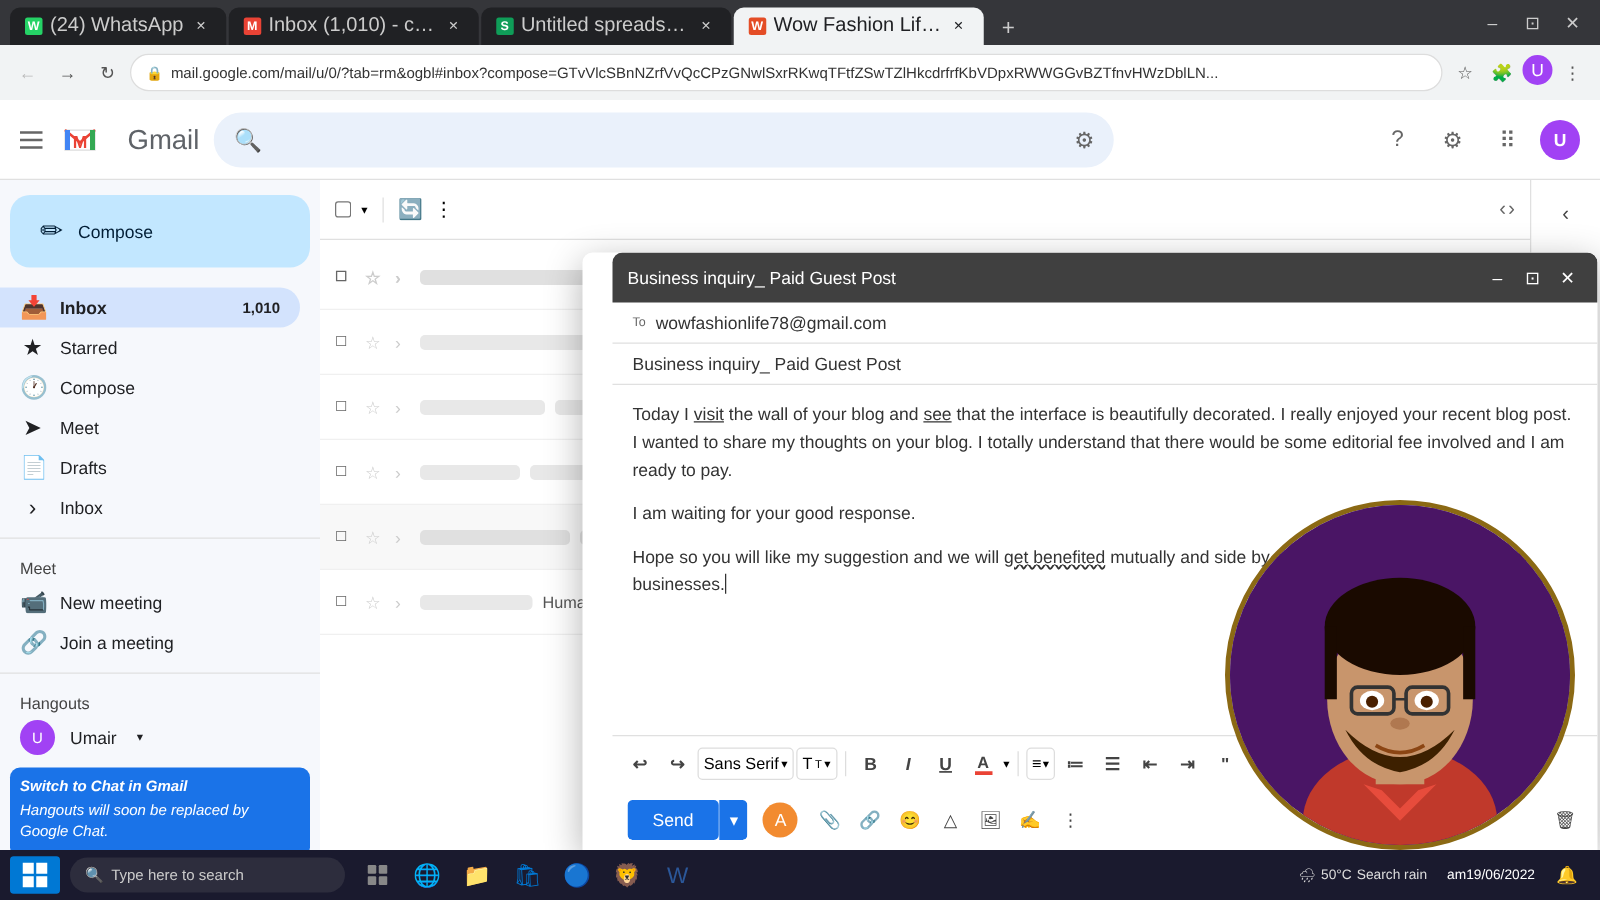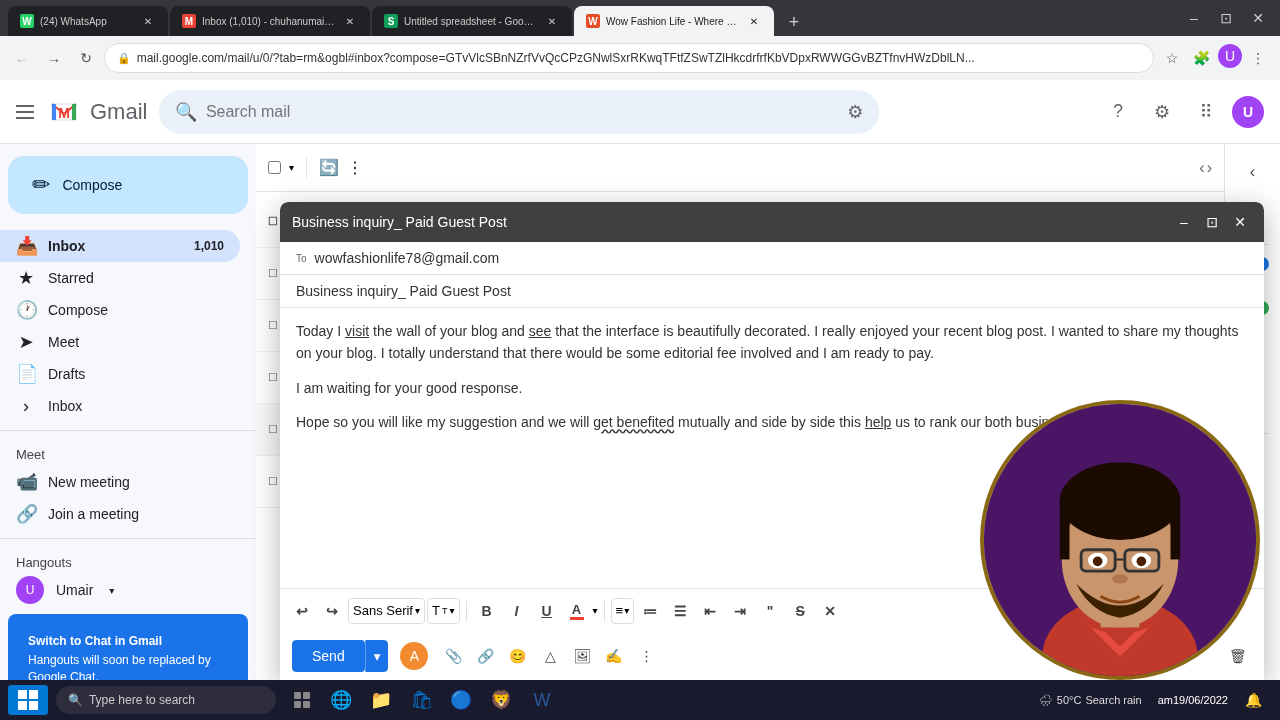--- a/index.html
+++ b/index.html
@@ -12,39 +12,39 @@
     .taskbar-icons { display: flex; gap: 4px; margin-left: 8px; }
     .taskbar-icon { width: 36px; height: 36px; display: flex; align-items: center; justify-content: center; border-radius: 4px; cursor: pointer; }
     .taskbar-right { margin-left: auto; display: flex; align-items: center; gap: 8px; color: #ccc; font-size: 11px; }
 
     
     .browser { position: absolute; top: 0; left: 0; width: 1280px; height: 680px; background: #202124; display: flex; flex-direction: column; }
     .tab-bar { height: 36px; background: #35363a; display: flex; align-items: flex-end; padding: 0 8px; gap: 2px; }
     .tab { height: 30px; background: #202124; border-radius: 8px 8px 0 0; padding: 0 12px; display: flex; align-items: center; gap: 6px; font-size: 12px; color: #ccc; cursor: pointer; min-width: 160px; max-width: 200px; }
     .tab.active { background: #f1f3f4; color: #202124; }
     .tab-favicon { width: 14px; height: 14px; border-radius: 2px; flex-shrink: 0; }
-    .tab-label { overflow: hidden; text-overflow: ellipsis; white-space: nowrap; flex: 1; font-size: 10px; }
+    .tab-label { overflow: hidden; text-overflow: ellipsis; white-space: nowrap; flex: 1; font-size: 16px; }
     .tab-close { width: 16px; height: 16px; border-radius: 50%; display: flex; align-items: center; justify-content: center; font-size: 10px; flex-shrink: 0; }
     .tab-new { width: 28px; height: 28px; display: flex; align-items: center; justify-content: center; color: #ccc; font-size: 18px; cursor: pointer; margin-left: 4px; }
 
     .browser-toolbar { height: 44px; background: #f1f3f4; display: flex; align-items: center; padding: 0 8px; gap: 4px; }
     .nav-btn { width: 28px; height: 28px; border-radius: 50%; display: flex; align-items: center; justify-content: center; cursor: pointer; color: #555; font-size: 14px; }
     .nav-btn.disabled { color: #bbb; cursor: default; }
     .address-bar { flex: 1; height: 30px; background: #fff; border-radius: 15px; display: flex; align-items: center; padding: 0 12px; font-size: 12px; color: #333; border: 1px solid #ddd; }
     .address-bar .lock { color: #1a73e8; margin-right: 6px; font-size: 11px; }
     .toolbar-right { display: flex; gap: 2px; }
     .toolbar-btn { width: 28px; height: 28px; border-radius: 50%; display: flex; align-items: center; justify-content: center; cursor: pointer; color: #555; font-size: 14px; }
 
     
     .gmail-main { position: absolute; top: 80px; left: 0; width: 1280px; height: 600px; background: #f6f8fc; display: flex; flex-direction: column; }
     .gmail-header { height: 64px; background: #fff; display: flex; align-items: center; padding: 0 16px; gap: 12px; border-bottom: 1px solid #e0e0e0; }
     .gmail-logo-wrap { display: flex; align-items: center; gap: 8px; }
     .gmail-menu-icon { width: 24px; height: 24px; display: flex; flex-direction: column; justify-content: center; gap: 4px; cursor: pointer; }
     .gmail-menu-icon span { display: block; width: 18px; height: 2px; background: #666; }
-    .gmail-logo-text { font-size: 22px; color: #5f6368; font-weight: 400; margin-left: 2px; }
+    .gmail-logo-text { font-size: 22px; color: #5f6368; font-weight: 400; margin-left: 14px; }
     .gmail-search { flex: 1; max-width: 720px; height: 44px; background: #eaf1fb; border-radius: 22px; display: flex; align-items: center; padding: 0 16px; gap: 8px; }
     .gmail-search input { background: transparent; border: none; outline: none; font-size: 16px; color: #333; width: 100%; }
     .gmail-header-icons { margin-left: auto; display: flex; gap: 8px; align-items: center; }
     .gmail-header-icon { width: 36px; height: 36px; border-radius: 50%; display: flex; align-items: center; justify-content: center; cursor: pointer; color: #666; font-size: 18px; }
     .avatar { width: 32px; height: 32px; border-radius: 50%; background: #a142f4; display: flex; align-items: center; justify-content: center; color: #fff; font-size: 14px; font-weight: bold; cursor: pointer; }
 
     
     .gmail-body { display: flex; flex: 1; overflow: hidden; }
     .gmail-sidebar { width: 256px; padding: 8px 0; background: #f6f8fc; flex-shrink: 0; overflow-y: auto; }
     .compose-btn { margin: 4px 8px 16px 8px; background: #c2e7ff; border-radius: 16px; padding: 16px 24px; display: flex; align-items: center; gap: 12px; cursor: pointer; font-size: 14px; font-weight: 500; color: #001d35; }
@@ -95,21 +95,21 @@
     .email-row.unread { font-weight: 600; background: #fff; }
     .email-row .sender { width: 160px; flex-shrink: 0; overflow: hidden; text-overflow: ellipsis; white-space: nowrap; }
     .email-row .subject { flex: 1; overflow: hidden; text-overflow: ellipsis; white-space: nowrap; color: #333; }
     .email-row .time { width: 60px; text-align: right; font-size: 12px; color: #555; flex-shrink: 0; }
 
     
     .sidebar-section-title { font-size: 13px; color: #444; padding: 8px 16px 4px; font-weight: 500; }
     .sidebar-divider { height: 1px; background: #e0e0e0; margin: 8px 0; }
 
     
-    .hangouts-banner { background: #1a73e8; color: #fff; padding: 20px; margin: 8px; border-radius: 8px; font-size: 12px; }
+    .hangouts-banner { background: #1a73e8; color: #fff; padding: 8px; margin: 8px; border-radius: 8px; font-size: 12px; font-style: italic; }
 
     
     .profile-overlay { position: absolute; bottom: 40px; right: 20px; width: 280px; height: 280px; border-radius: 50%; overflow: hidden; z-index: 600; border: 4px solid #8B6914; }
     .profile-img { width: 100%; height: 100%; background: linear-gradient(135deg, #6b3fa0 0%, #4a1a6b 50%, #2d1545 100%); display: flex; align-items: center; justify-content: center; font-size: 60px; }
 
     .gmail-nav-arrows { display: flex; gap: 2px; align-items: center; }
 
     
     ::-webkit-scrollbar { width: 6px; }
     ::-webkit-scrollbar-track { background: transparent; }
@@ -182,21 +182,20 @@
         <path d="M4 8l12 10L28 8" fill="none" stroke="#EA4335" stroke-width="2"></path>
         <rect x="4" y="8" width="4" height="16" fill="#4285F4"></rect>
         <rect x="24" y="8" width="4" height="16" fill="#34A853"></rect>
         <path d="M4 8v16" stroke="#4285F4" stroke-width="0"></path>
         <text x="16" y="22" text-anchor="middle" font-size="14" font-weight="bold" fill="#EA4335">M</text>
       </svg>
       <span class="gmail-logo-text">Gmail</span>
     </div>
     <div class="gmail-search">
       <span style="color:#666;font-size:18px;">🔍</span>
-      <input type="text" style="background: transparent; border: none; outline: none; font-size: 16px; color: rgb(51, 51, 51); width: 100%;" placeholder="Search mail">
       <span style="margin-left:auto;color:#666;font-size:18px;">⚙</span>
     </div>
     <div class="gmail-header-icons">
       <div class="gmail-header-icon">?</div>
       <div class="gmail-header-icon">⚙</div>
       <div class="gmail-header-icon">⠿</div>
       <div class="avatar">U</div>
     </div>
   </div>
 
@@ -336,21 +335,21 @@
         <div class="rs-badge rs-green-badge"></div>
       </div>
       <div class="rs-icon">👤</div>
       <div class="rs-icon">💡</div>
       <div class="rs-divider"></div>
       <div class="rs-icon">+</div>
     </div>
   </div>
 </div>
 
-<div class="compose-modal" style="bottom:40px;right:16px;width:984px;">
+<div class="compose-modal" style="bottom:40px;right:2px;width:812px;padding-left:24px;">
   <div class="compose-header">
     <span class="compose-title">Business inquiry_ Paid Guest Post</span>
     <div class="compose-header-btns">
       <div class="compose-header-btn">–</div>
       <div class="compose-header-btn">⊡</div>
       <div class="compose-header-btn">✕</div>
     </div>
   </div>
   <div class="compose-to">
     <span class="compose-to-label">To</span>

